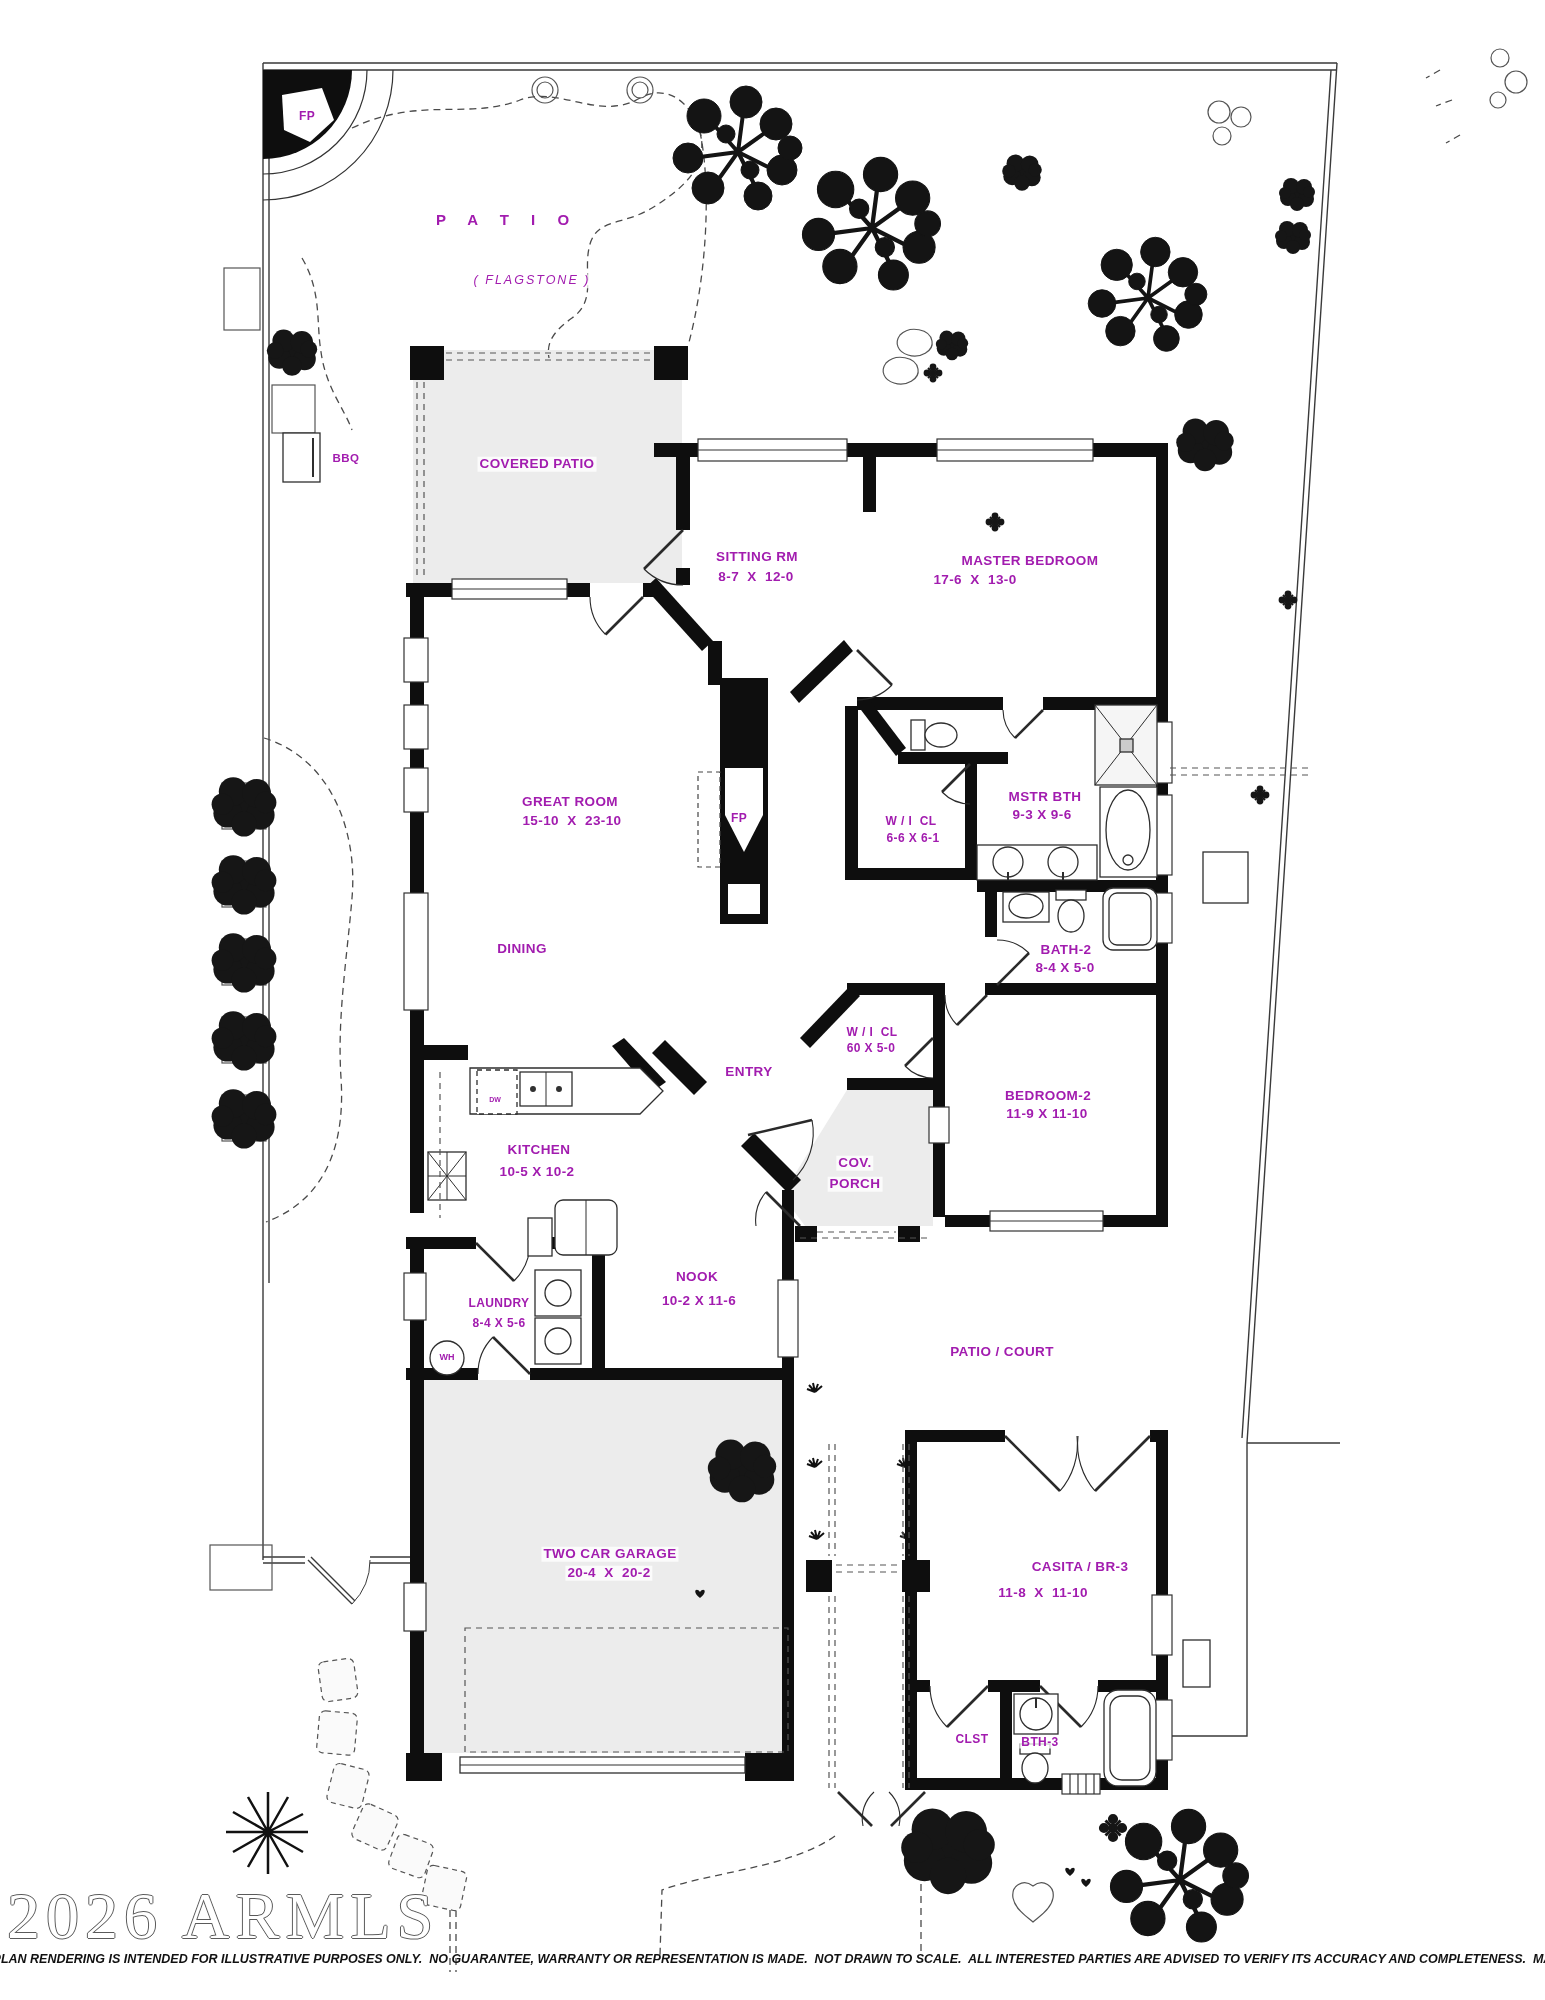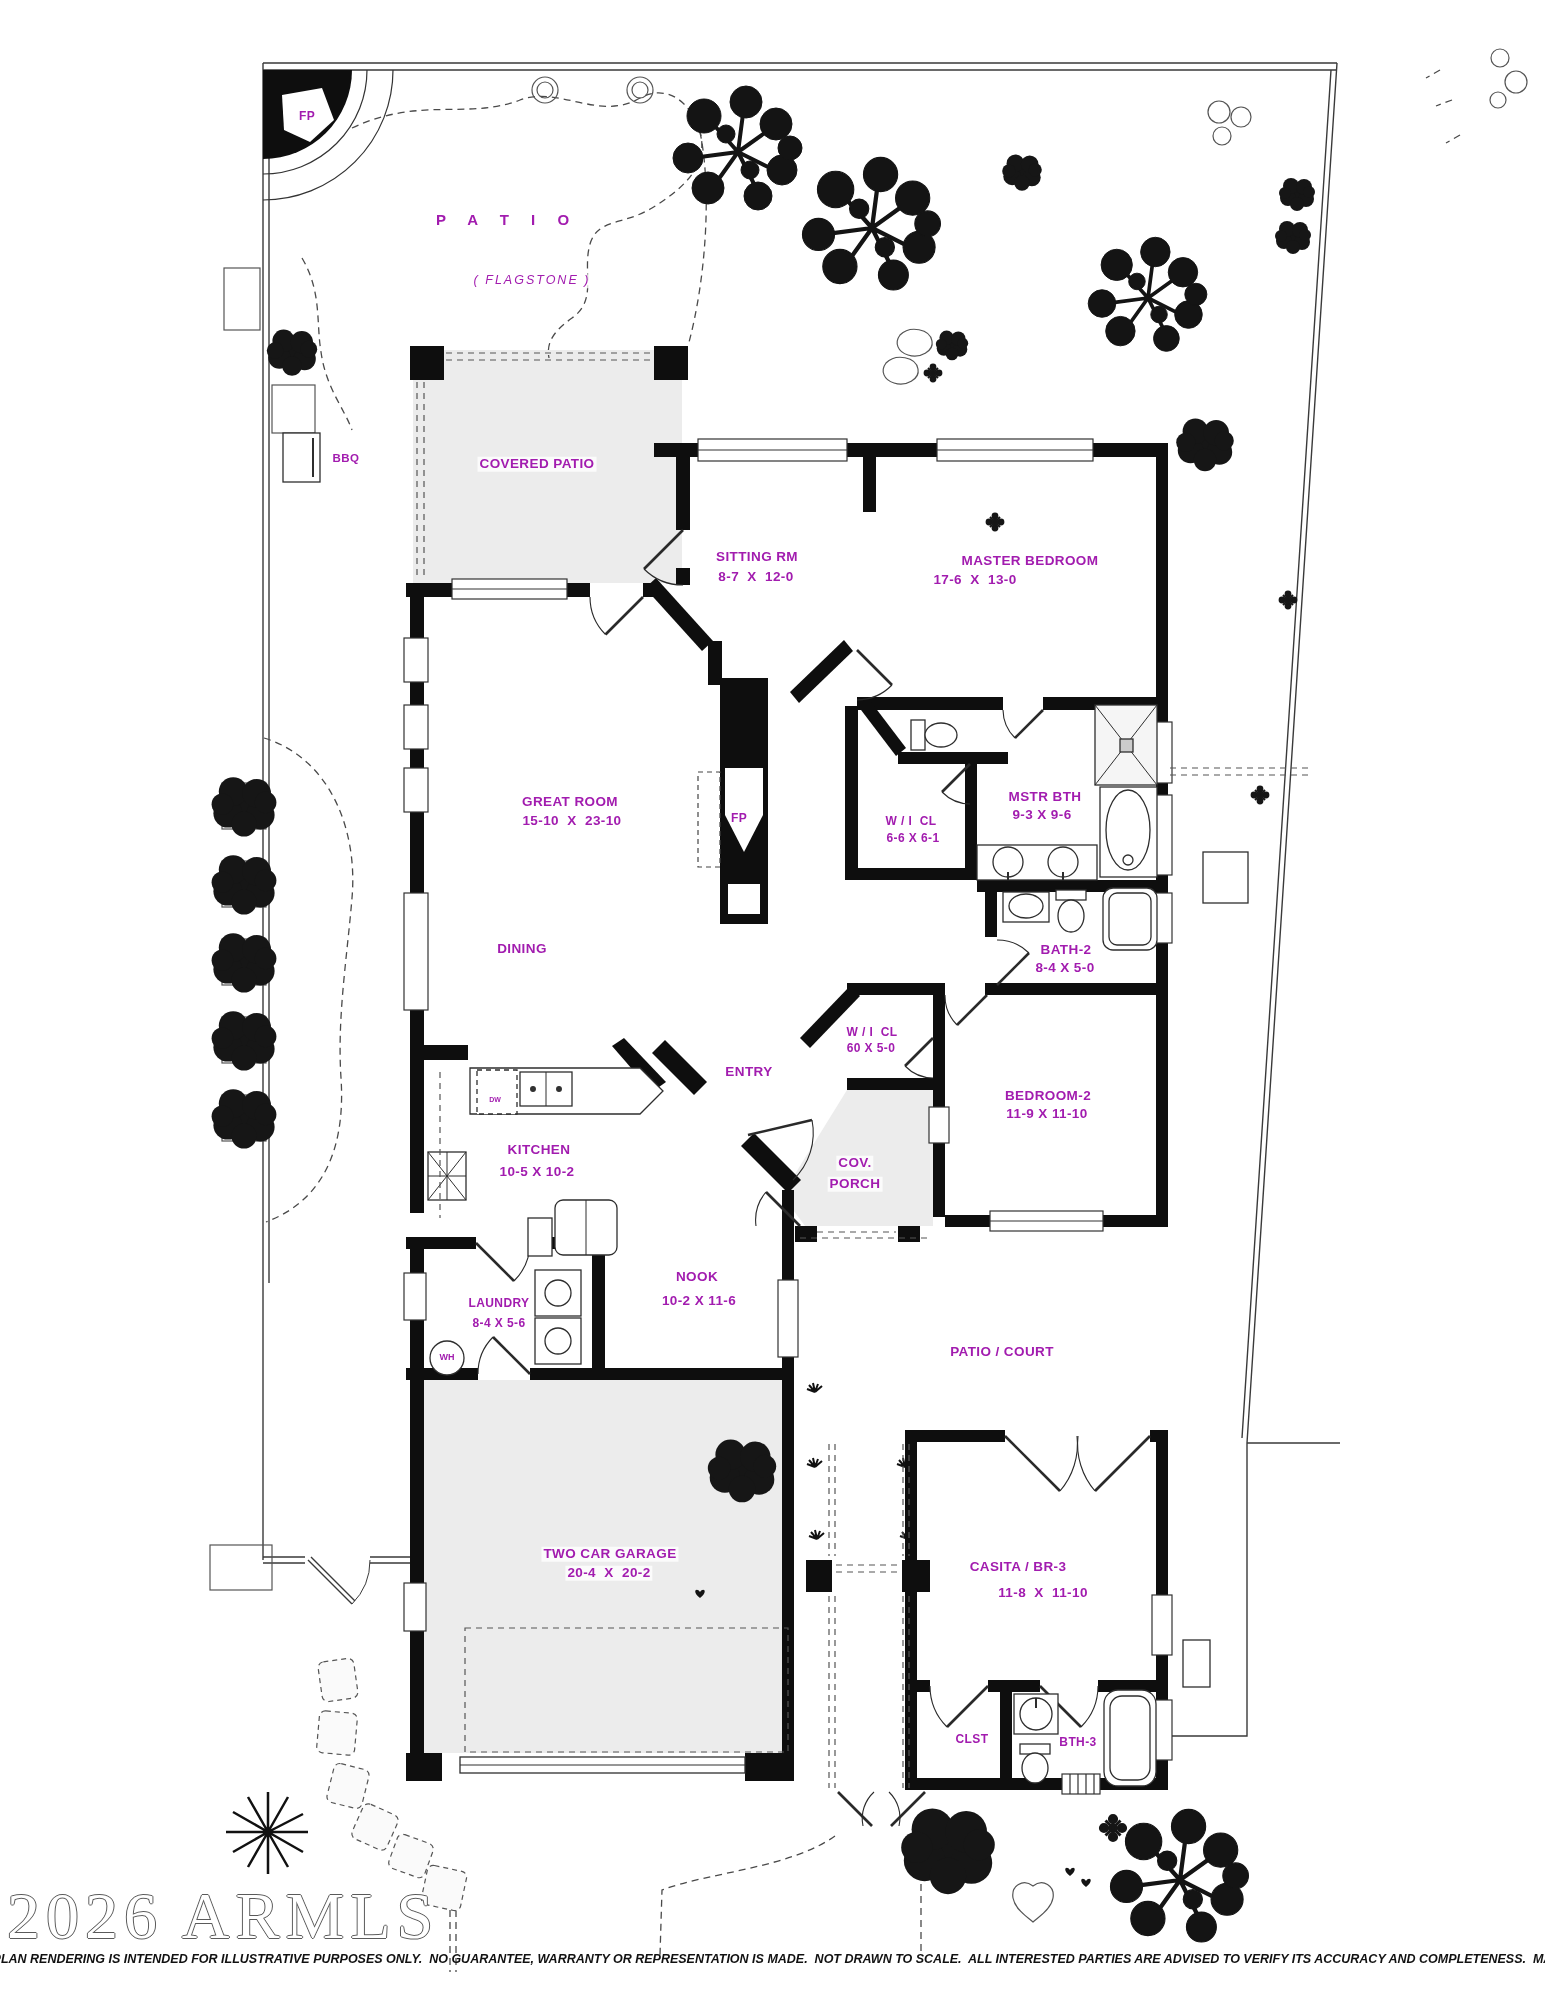--- a/index.html
+++ b/index.html
@@ -426,24 +426,24 @@
 <div class="lbl" style="left:537px;top:1172px">10-5 X 10-2</div>
 <div class="lbl" style="left:855px;top:1163px">COV.</div>
 <div class="lbl" style="left:855px;top:1184px">PORCH</div>
 <div class="lbl" style="left:697px;top:1277px">NOOK</div>
 <div class="lbl" style="left:699px;top:1301px">10-2 X 11-6</div>
 <div class="lbl s12" style="left:499px;top:1303px">LAUNDRY</div>
 <div class="lbl s12" style="left:499px;top:1323px">8-4 X 5-6</div>
 <div class="lbl" style="left:1002px;top:1352px">PATIO / COURT</div>
 <div class="lbl" style="left:610px;top:1554px">TWO CAR GARAGE</div>
 <div class="lbl" style="left:609px;top:1573px">20-4  X  20-2</div>
-<div class="lbl" style="left:1018px;top:1567px">CASITA / BR-3</div>
+<div class="lbl" style="left:1080px;top:1567px">CASITA / BR-3</div>
 <div class="lbl" style="left:1043px;top:1593px">11-8  X  11-10</div>
 <div class="lbl s12" style="left:972px;top:1739px">CLST</div>
-<div class="lbl s12" style="left:1078px;top:1742px">BTH-3</div>
+<div class="lbl s12" style="left:1040px;top:1742px">BTH-3</div>
 
 <div class="lbl s12" style="left:307px;top:116px;background:none">FP</div>
 <div class="lbl s12" style="left:739px;top:818px;background:none">FP</div>
 <div class="lbl s11" style="left:346px;top:458px">BBQ</div>
 <div class="lbl s9" style="left:447px;top:1358px">WH</div>
 <div class="lbl s7" style="left:495px;top:1100px">DW</div>
 
 <div class="wm">2026 ARMLS</div>
 <div class="disc">FLOORPLAN RENDERING IS INTENDED FOR ILLUSTRATIVE PURPOSES ONLY.  NO GUARANTEE, WARRANTY OR REPRESENTATION IS MADE.  NOT DRAWN TO SCALE.  ALL INTERESTED PARTIES ARE ADVISED TO VERIFY ITS ACCURACY AND COMPLETENESS.  MAR. 2026</div>
 

